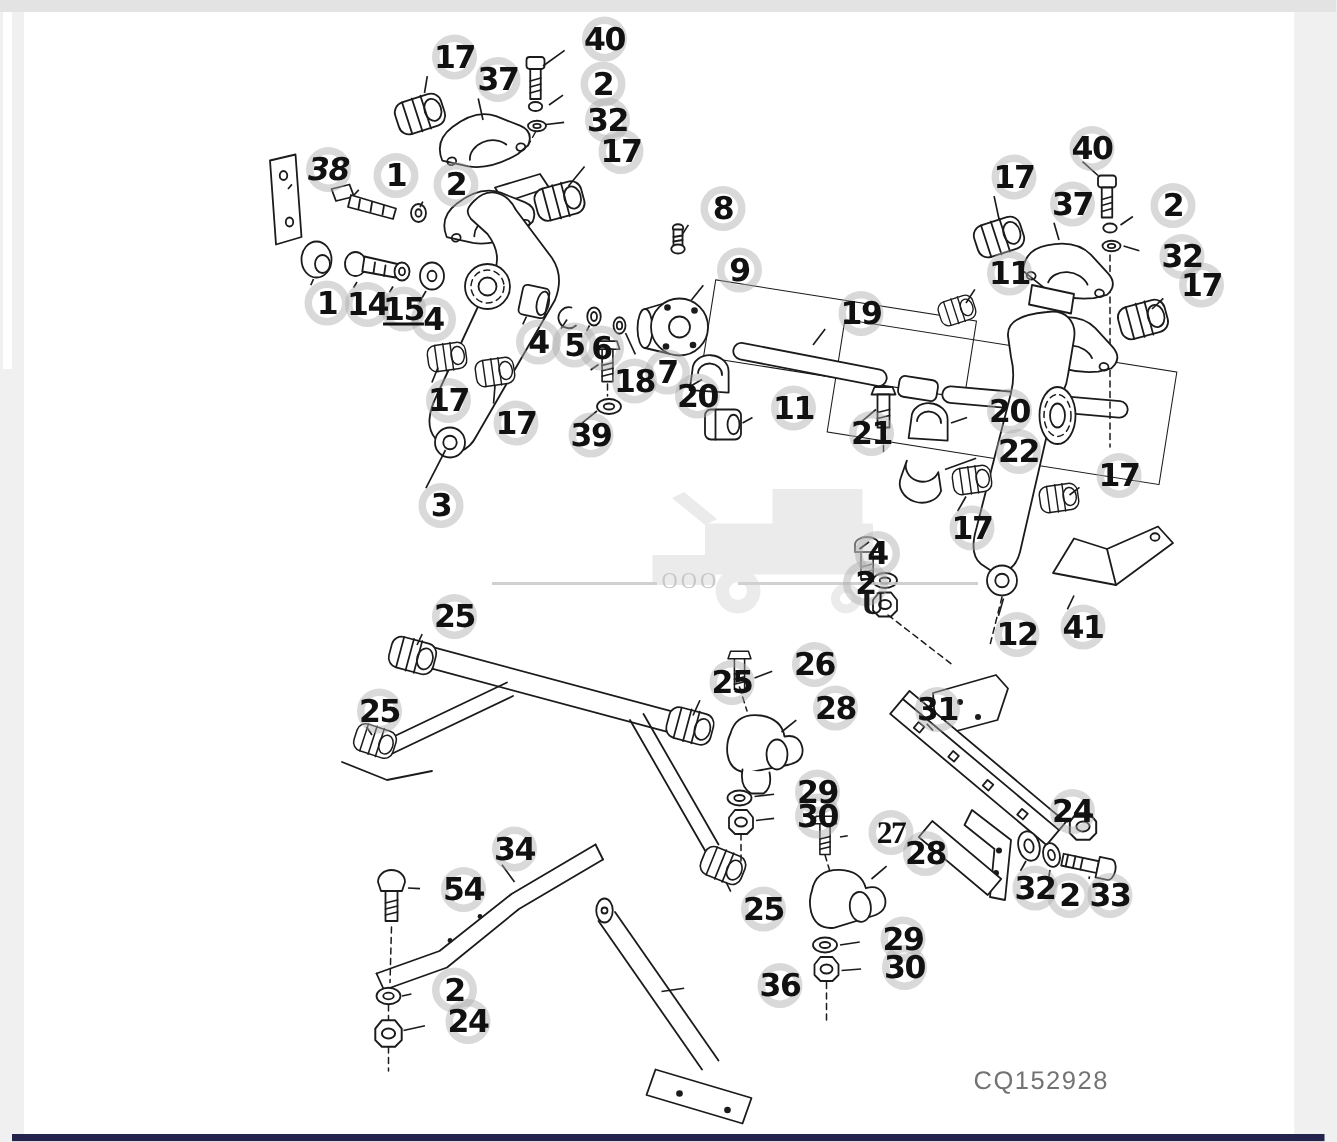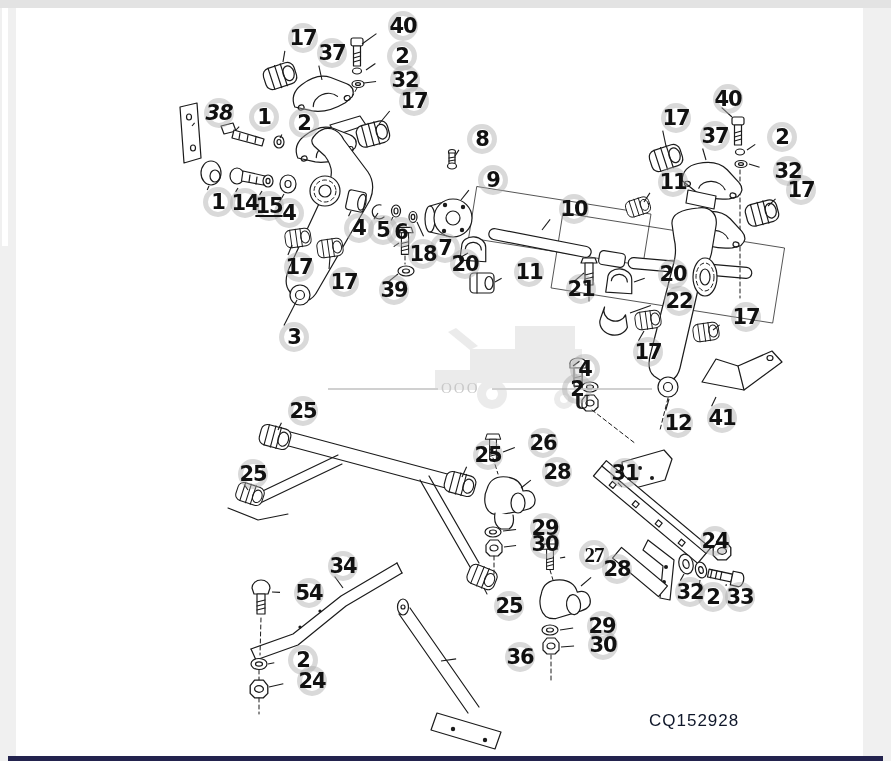--- a/index.html
+++ b/index.html
@@ -29,21 +29,21 @@
 
   svg#leader-svg{position:absolute;left:0;top:0;z-index:4;}
   #leader-svg line{stroke:var(--line,#1b1b1b);stroke-width:1.1;}
 
   #callout-layer{position:absolute;left:16px;top:0;width:891px;height:625px;z-index:5;pointer-events:none;}
   .callout{position:absolute;width:36px;height:32px;display:flex;align-items:center;justify-content:center;
            font:700 21px "DejaVu Sans",sans-serif;color:#111;letter-spacing:-1px;pointer-events:auto;cursor:pointer;}
   .callout::before{content:"";position:absolute;left:3px;top:1px;width:30px;height:30px;border-radius:50%;
            border:5px solid var(--ring,#ababab);opacity:.45;box-sizing:border-box;z-index:-1;}
   .plain-label{position:absolute;font:700 22px "Liberation Serif",serif;color:#1a1a1a;z-index:5;}
-  #code-label{position:absolute;left:649px;top:711px;font:17px "Liberation Sans",sans-serif;color:#0f172a;
+  #code-label{position:absolute;left:649px;top:711px;font:17px "Liberation Sans",sans-serif;color:#737373;
            letter-spacing:1px;z-index:3;}
 </style>
 </head>
 <body>
 
 <div id="canvas">
   <div id="page"></div>
 
   <svg class="art" width="891" height="761" viewBox="0 0 891 761">
     <defs>
@@ -474,21 +474,21 @@
       <div class="callout" style="left: 380px; top: 85px;">17</div>
       <div class="callout" style="left: 185px; top: 97px; font-style: italic;">38</div>
       <div class="callout" style="left: 230px; top: 101px;">1</div>
       <div class="callout" style="left: 270px; top: 107px;">2</div>
       <div class="callout" style="left: 184px; top: 186px;">1</div>
       <div class="callout" style="left: 211px; top: 187px; text-align: center;">14</div>
       <div class="callout" style="left: 235px; top: 190px; text-decoration: underline;">15</div>
       <div class="callout" style="left: 255px; top: 197px;">4</div>
       <div class="callout" style="left: 448px; top: 123px;">8</div>
       <div class="callout" style="left: 459px; top: 164px;">9</div>
-      <div class="callout" style="left: 540px; top: 193px;">10</div>
+      <div class="callout" style="left: 540px; top: 193px;">19</div>
       <div class="callout" style="left: 325px; top: 212px;">4</div>
       <div class="callout" style="left: 349px; top: 214px;">5</div>
       <div class="callout" style="left: 367px; top: 216px;">6</div>
       <div class="callout" style="left: 411px; top: 232px;">7</div>
       <div class="callout" style="left: 365px; top: 238px; margin-left: 24px;">18</div>
       <div class="callout" style="left: 360px; top: 274px;">39</div>
       <div class="callout" style="left: 265px; top: 251px;">17</div>
       <div class="callout" style="left: 310px; top: 266px;">17</div>
       <div class="callout" style="left: 260px; top: 321px;">3</div>
       <div class="callout" style="left: 431px; top: 248px;">20</div>

